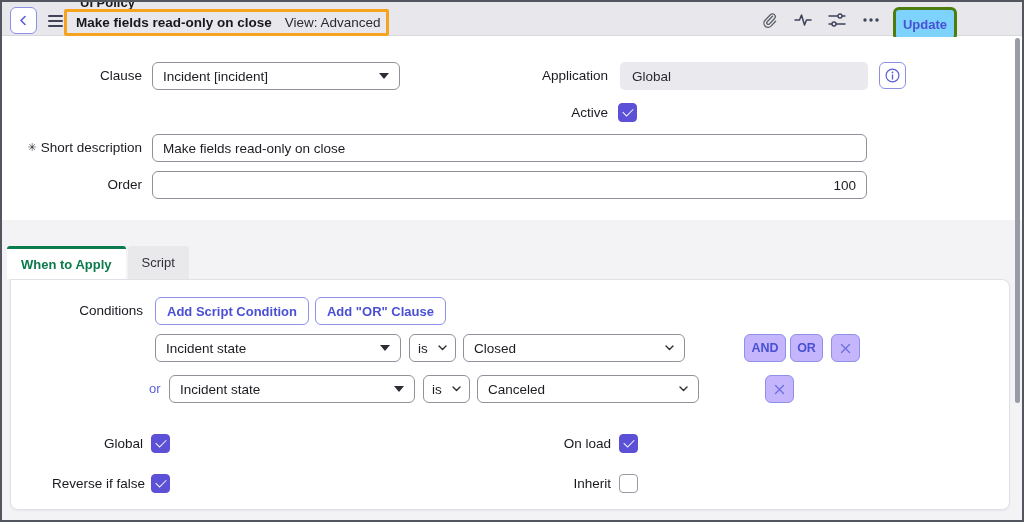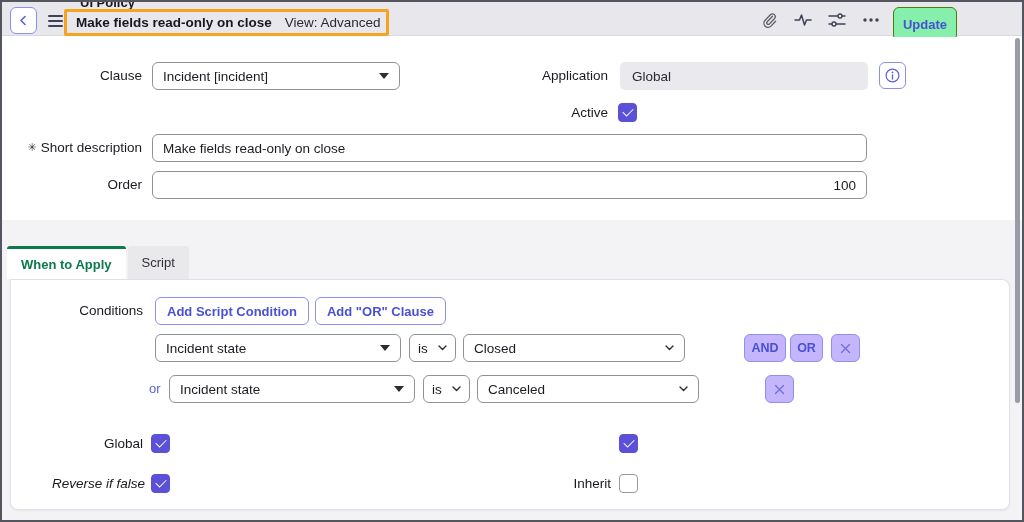--- a/index.html
+++ b/index.html
@@ -30,22 +30,22 @@
   .title-highlight {
     position:absolute; left:62px; top:7px; width:325px; height:27px;
     border:3px solid #f6a41f; border-radius:2px;
     display:flex; align-items:center; padding:0 0 0 9px; background:transparent;
   }
   .record-title { font-size:13.5px; font-weight:700; color:#17171d; white-space:nowrap; }
   .view-label { font-size:13.5px; color:#2a2a32; margin-left:13px; white-space:nowrap; }
 
   .hicon { position:absolute; top:8px; width:20px; height:20px; display:flex; align-items:center; justify-content:center; cursor:pointer; }
   .hbtn {
-    position:absolute; top:5px; height:34px; background:#86efac;
-    border:1px solid #4d7c0f; border-radius:6px; color:#4a50d4;
+    position:absolute; top:5px; height:34px; background:#7dd3fc;
+    border:3px solid #4d7c0f; border-radius:6px; color:#4a50d4;
     font-size:13px; font-weight:700; font-family:"Liberation Sans",sans-serif;
     display:flex; align-items:center; justify-content:center; cursor:pointer;
   }
 
   
   .form-section { position:absolute; left:0; top:35px; width:1020px; height:183px; background:#fff; }
 
   .flabel {
     position:absolute; font-size:13.5px; color:#1b1b22; text-align:right; white-space:nowrap;
   }
@@ -276,23 +276,24 @@
         <button class="sq-btn" style="left:754px; top:95px; width:29px;">
           <svg width="11" height="11" viewBox="0 0 11 11">
               <path d="M1.5 1.5 9.5 9.5 M9.5 1.5 1.5 9.5" stroke="#6d72e0" stroke-width="1.4" stroke-linecap="round"></path>
             </svg>
         </button>
       </div>
 
       <div class="cb-label" style="left:0; top:154px; width:132px;">Global</div>
       <div class="checkbox checked" style="left:140px; top:154px;"></div>
 
+      <div class="cb-label" style="left:450px; top:154px; width:150px;">On load</div>
       <div class="checkbox checked" style="left:608px; top:154px;"></div>
 
-      <div class="cb-label" style="left:2px; top:194px; width:132px;font-style:italic;">Reverse if false</div>
+      <div class="cb-label" style="left:2px; top:194px; width:132px;">Reverse if false</div>
       <div class="checkbox checked" style="left:140px; top:194px;"></div>
 
       <div class="cb-label" style="left:450px; top:194px; width:150px;">Inherit</div>
       <div class="checkbox" style="left:608px; top:194px;"></div>
 
     </div>
   </div>
 
   <div class="scroll-thumb"></div>
 </div>

